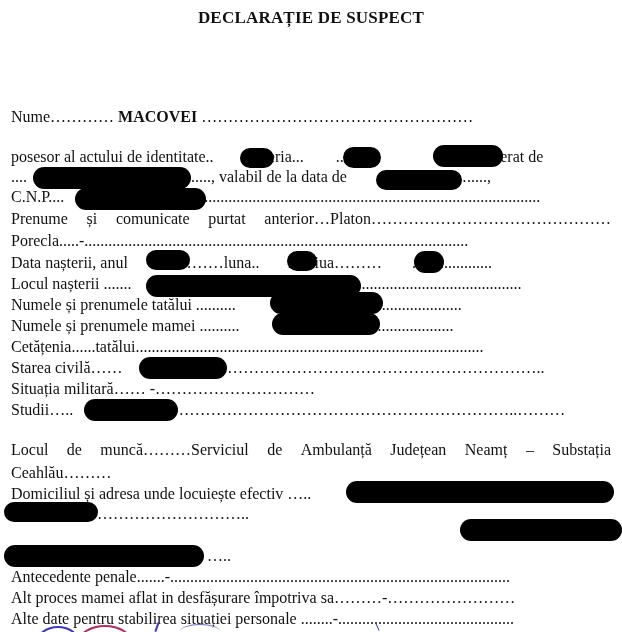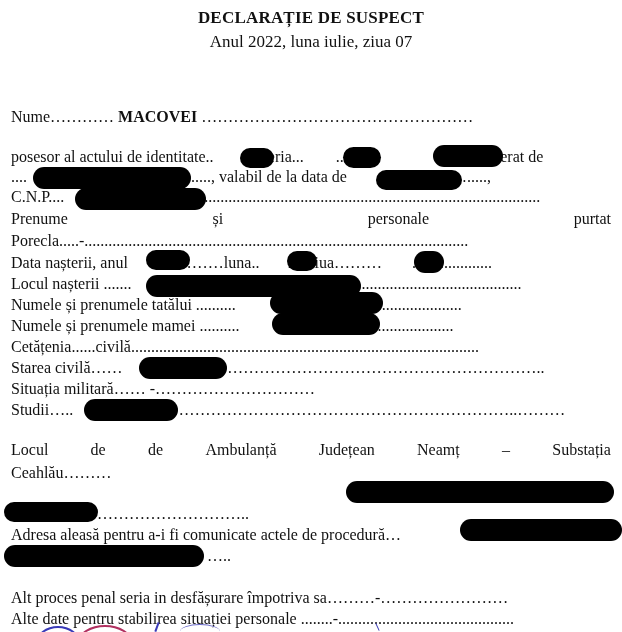--- a/index.html
+++ b/index.html
@@ -13,21 +13,20 @@
     .line.just { width: 600px; display: flex; justify-content: space-between; }
     .b { font-weight: bold; }
     .redact { position: absolute; background: #000; border-radius: 12px; }
     .stamp { position: absolute; border-radius: 50%; border: 2px solid; }
   </style>
 </head>
 <body>
 
 <div class="page">
   <div class="title">DECLARAȚIE DE SUSPECT</div>
-  <div class="subtitle">Anul 2022, luna iulie, ziua 07</div>
 
   <div class="line" style="top:107px">
     <span>Nume…………</span><span class="b"> MACOVEI </span><span>……………………………………………</span>
   </div>
 
 
   <div class="line" style="top:147px">
     <span>posesor al actului de identitate..</span><span style="display:inline-block;width:28px"></span><span>..., seria...</span><span style="display:inline-block;width:32px"></span><span>...., nr.</span><span style="display:inline-block;width:72px"></span><span>....., eliberat de</span>
   </div>
 
@@ -35,22 +34,23 @@
     <span>....</span><span style="display:inline-block;width:160px"></span><span>......, valabil de la data de</span><span style="display:inline-block;width:88px"></span><span>…….....,</span>
   </div>
 
   <div class="line" style="top:187px">
     <span>C.N.P....</span><span style="display:inline-block;width:128px"></span><span>.......................................................................................</span>
   </div>
 
   <div class="line just" style="top:209px">
     <span>Prenume</span>
     <span>și</span>
-    <span>personale</span>
+    <span>comunicate</span>
     <span>purtat</span>
+    <span>anterior…Platon………………………………………</span>
   </div>
 
   <div class="line" style="top:231px">
     <span>Porecla.....-</span><span>................................................................................................</span>
   </div>
 
   <div class="line" style="top:253px">
     <span>Data nașterii, anul</span><span style="display:inline-block;width:48px"></span><span>………luna..</span><span style="display:inline-block;width:28px"></span><span>.....ziua………</span><span style="display:inline-block;width:30px"></span><span>....................</span>
   </div>
 
@@ -60,64 +60,68 @@
 
   <div class="line" style="top:295px">
     <span>Numele și prenumele tatălui ..........</span><span style="display:inline-block;width:118px"></span><span>...........................</span>
   </div>
 
   <div class="line" style="top:316px">
     <span>Numele și prenumele mamei ..........</span><span style="display:inline-block;width:110px"></span><span>..........................</span>
   </div>
 
   <div class="line" style="top:337px">
-    <span>Cetățenia......</span><span>civilă</span><span>.......................................................................................</span>
+    <span>Cetățenia......</span><span>tatălui</span><span>.......................................................................................</span>
   </div>
 
   <div class="line" style="top:358px">
     <span>Starea civilă……</span><span style="display:inline-block;width:94px"></span><span>……………………………………………………..</span>
   </div>
 
   <div class="line" style="top:400px">
     <span>Studii…..</span><span style="display:inline-block;width:100px"></span><span>………………………………………………………..………</span>
   </div>
 
   <div class="line" style="top:379px">
     <span>Situația militară…… </span><span>-</span><span>…………………………</span>
   </div>
 
 
   <div class="line just" style="top:440px">
     <span>Locul</span>
     <span>de</span>
+    <span>muncă………Serviciul</span>
     <span>de</span>
     <span>Ambulanță</span>
     <span>Județean</span>
     <span>Neamț</span>
     <span>–</span>
     <span>Substația</span>
   </div>
   <div class="line" style="top:463px">
     <span>Ceahlău………</span>
   </div>
 
+  <div class="line" style="top:484px">
+    <span>Domiciliul și adresa unde locuiește efectiv …..</span>
+  </div>
   <div class="line" style="top:504px">
     <span style="display:inline-block;width:86px"></span><span>………………………..</span>
   </div>
 
-  <div class="line" style="top:525px">
-    <span>Adresa aleasă pentru a-i fi comunicate actele de procedură…</span>
-  </div>
   <div class="line" style="top:546px">
     <span style="display:inline-block;width:196px"></span><span>…..</span>
   </div>
 
+  <div class="line" style="top:567px">
+    <span>Antecedente penale.......-</span><span>.....................................................................................</span>
+  </div>
 
   <div class="line" style="top:588px">
-    <span>Alt proces penal seria in desfășurare împotriva sa………-……………………</span>
+    <span>Alt proces mamei aflat in desfășurare împotriva sa………-……………………</span>
   </div>
 
   <div class="line" style="top:609px">
     <span>Alte date pentru stabilirea situației personale ........-</span><span>............................................</span>
   </div>
 
   <div class="redact" style="left:240px;top:148px;width:34px;height:20px;"></div>
   <div class="redact" style="left:343px;top:147px;width:38px;height:21px;"></div>
   <div class="redact" style="left:433px;top:145px;width:70px;height:22px;"></div>
   <div class="redact" style="left:33px;top:167px;width:158px;height:22px;"></div>

